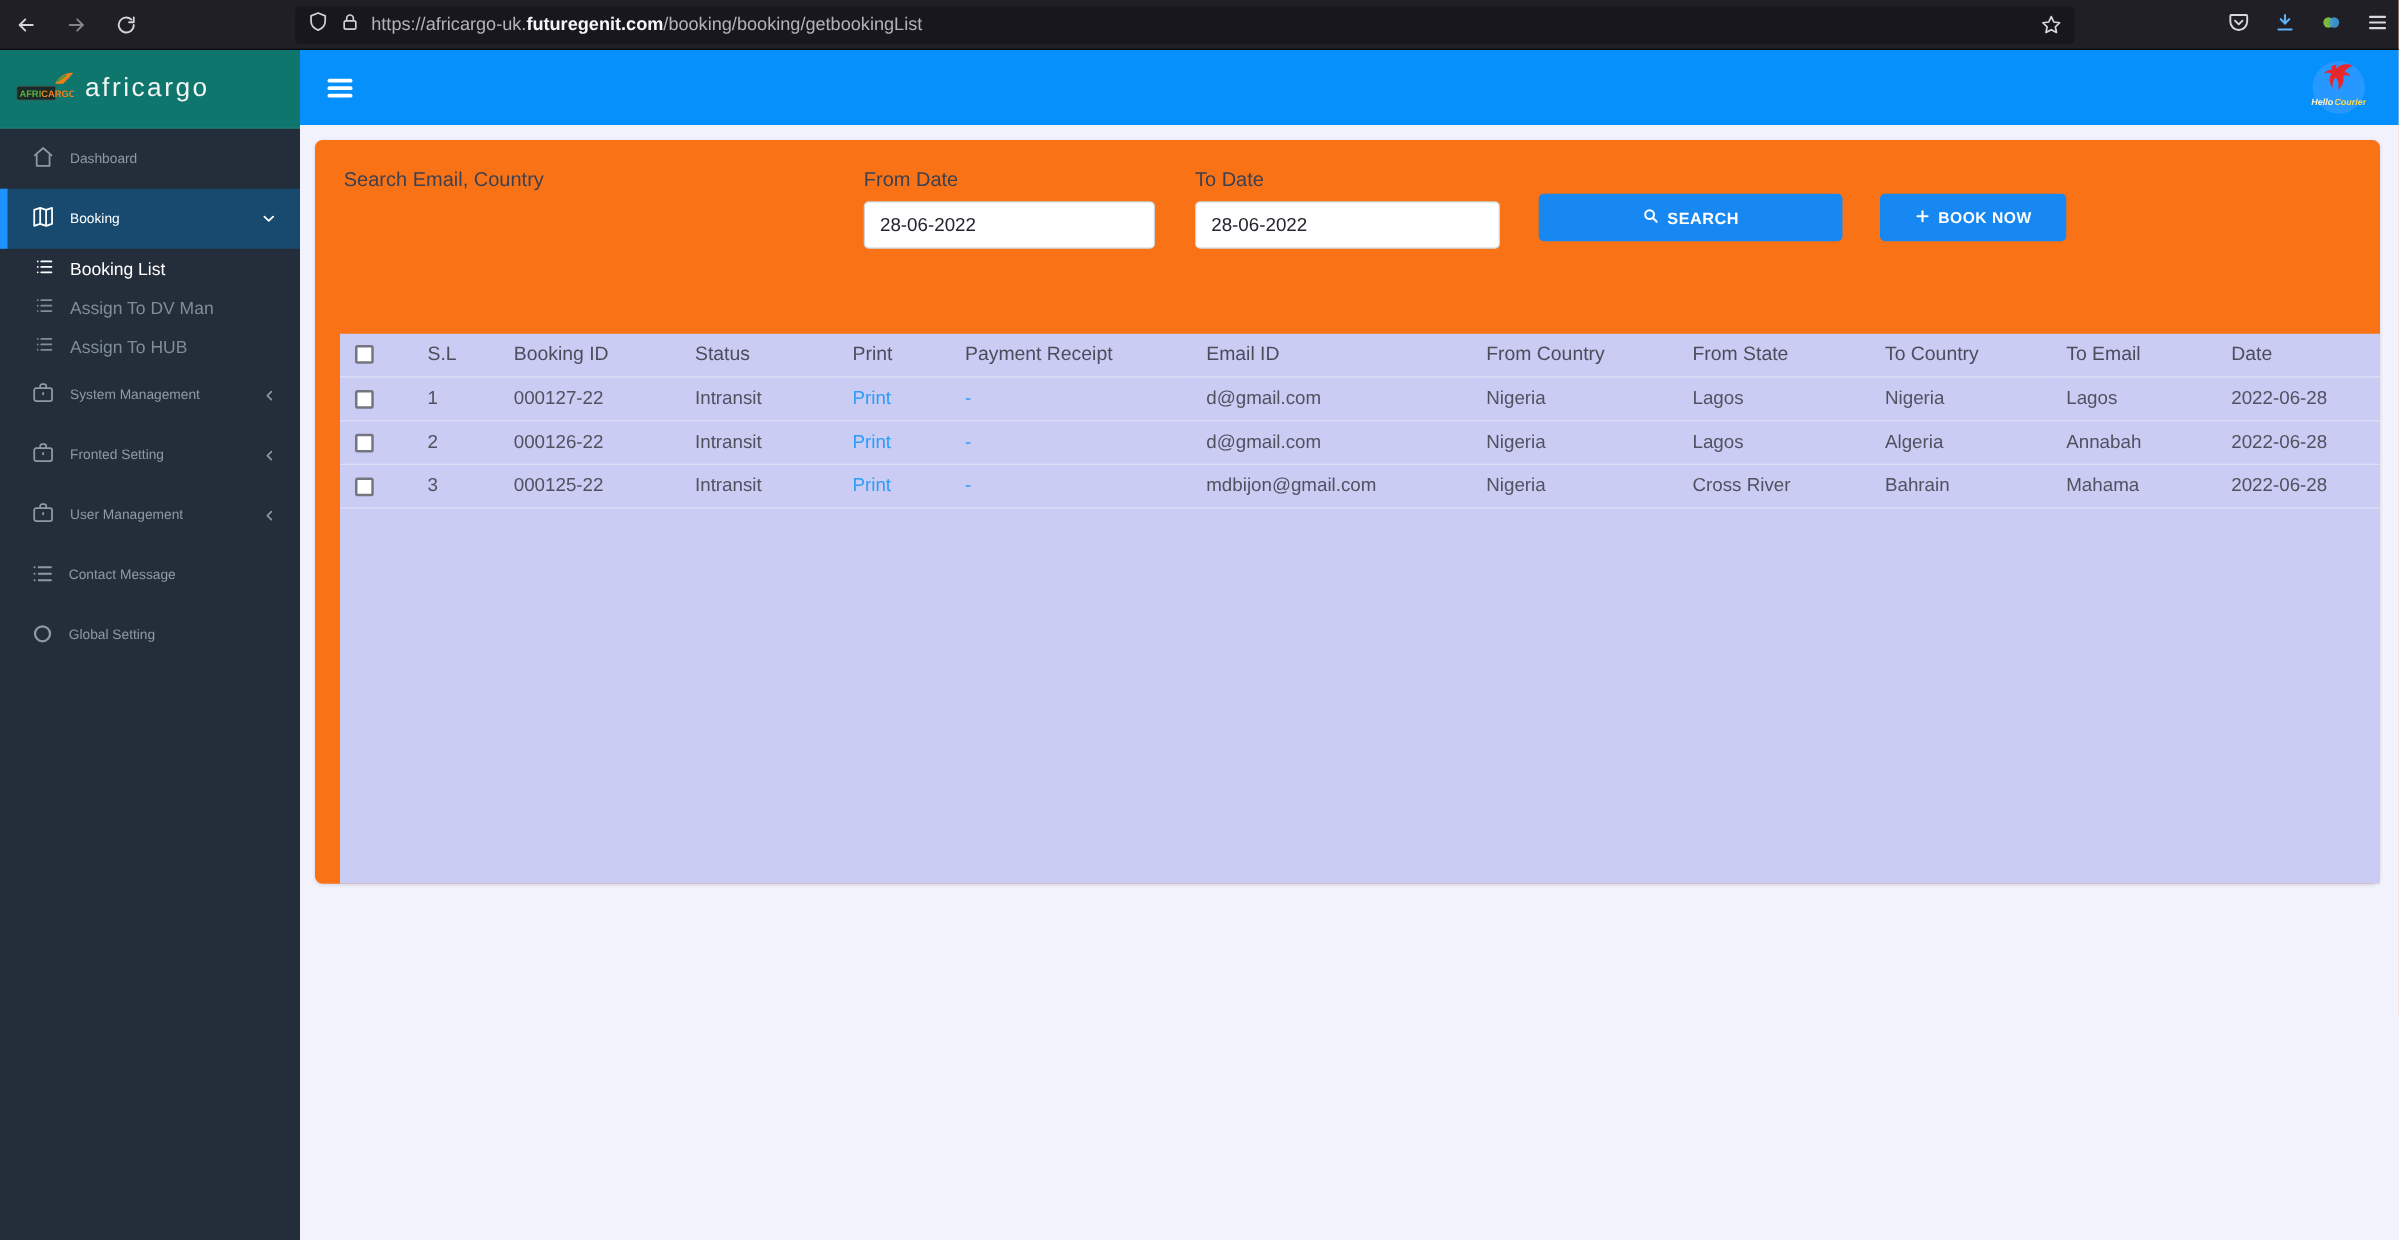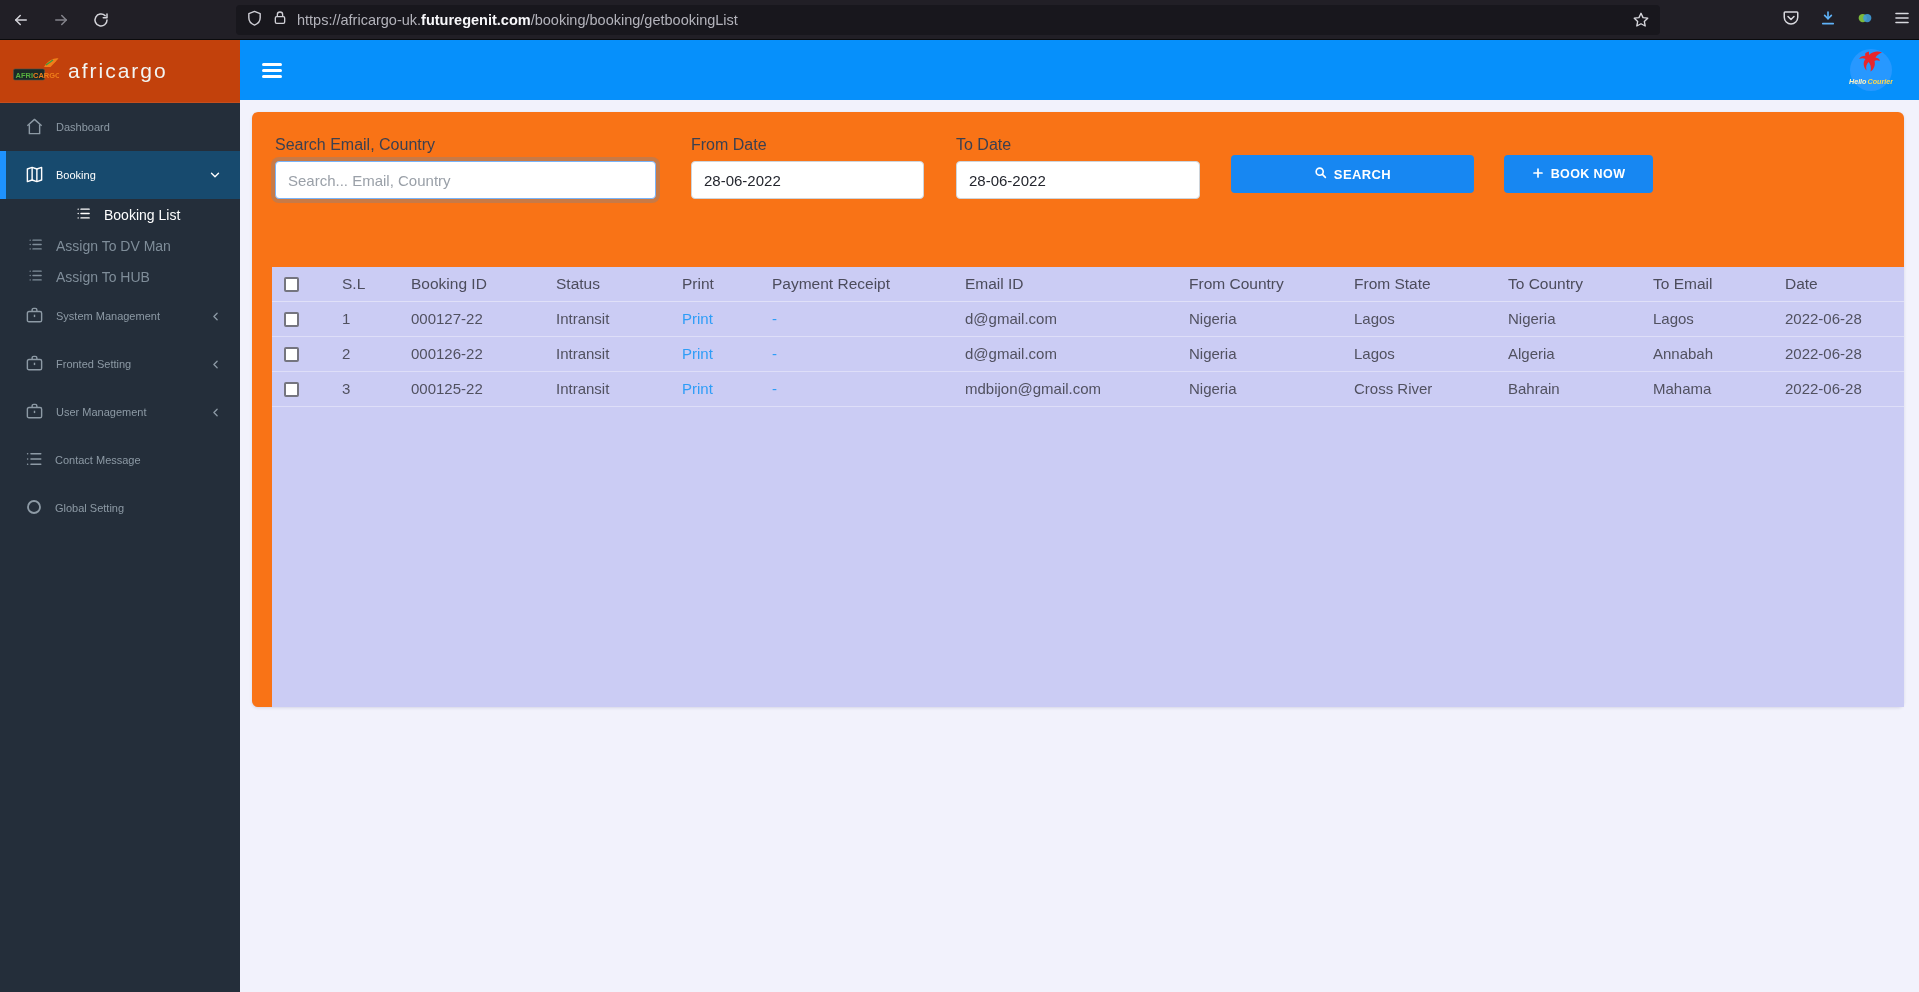--- a/index.html
+++ b/index.html
@@ -24,36 +24,36 @@
     display:flex; align-items:center; gap:9px; padding:0 10px;
   }
   .url-text { font-size:14.5px; color:#b3b3bb; white-space:nowrap; }
   .url-text .domain { color:#f7f7fa; font-weight:700; }
   .url-star { margin-left:auto; display:flex; }
   .right-icons { position:absolute; right:8px; top:0; height:40px; display:flex; align-items:center; gap:19px; }
 
   
   .sidebar { position:absolute; left:0; top:40px; width:240px; height:952px; background:#242e3a; }
   .brand {
-    height:63px; background:#c2410c; display:flex; align-items:center;
+    height:63px; background:#0f766e; display:flex; align-items:center;
     padding-left:13px; gap:9px; border-bottom:1px solid rgba(255,255,255,0.07);
   }
   .brand-text { color:#f2f5f3; font-size:21px; letter-spacing:2px; }
   .side-nav { padding-top:0; }
   .item {
     position:relative; height:48px; display:flex; align-items:center; gap:12px;
     padding-left:25px; color:#8d9aa5; font-size:11px; cursor:pointer;
   }
   .item.active { background:#174a6e; color:#ffffff; }
   .item.active::before { content:""; position:absolute; left:0; top:0; bottom:0; width:6px; background:#1e93ff; }
   .subitem {
     height:31px; display:flex; align-items:center; gap:13px;
     padding-left:28px; color:#7f8d99; font-size:14px; cursor:pointer;
   }
-  .subitem.current { color:#ffffff;margin-left:48px; }
+  .subitem.current { color:#ffffff; }
   .chev { position:absolute; right:18px; display:flex; }
   .item svg, .subitem svg { flex:0 0 auto; }
 
   
   .app-header { position:absolute; left:240px; top:40px; width:1679px; height:60px; background:#0690fb; }
   .burger { position:absolute; left:22px; top:23px; width:20px; height:15px; display:flex; flex-direction:column; justify-content:space-between; cursor:pointer; }
   .burger span { display:block; height:2.6px; background:#fff; border-radius:2px; }
   .courier-logo { position:absolute; right:26px; top:8px; width:44px; height:44px; cursor:pointer; }
 
   
@@ -296,21 +296,20 @@
         <text x="22" y="36" text-anchor="middle" font-size="7.2" font-style="italic" font-weight="bold" font-family="Liberation Sans, sans-serif"><tspan fill="#fff3c4">Hello</tspan><tspan fill="#ffd84d" dx="1">Courier</tspan></text>
       </svg>
     </div>
   </div>
 
   <div class="main">
     <div class="card">
 
       <div class="fgroup" style="left:23px; top:24px;">
         <label>Search Email, Country</label>
-        <input class="tinput focused" style="width: 381px;" type="text" placeholder="Search... Email, Country">
       </div>
 
       <div class="fgroup" style="left:439px; top:24px;">
         <label>From Date</label>
         <input class="tinput" style="width: 233px;" type="text" value="28-06-2022">
       </div>
 
       <div class="fgroup" style="left:704px; top:24px;">
         <label>To Date</label>
         <input class="tinput" style="width: 244px;" type="text" value="28-06-2022">

